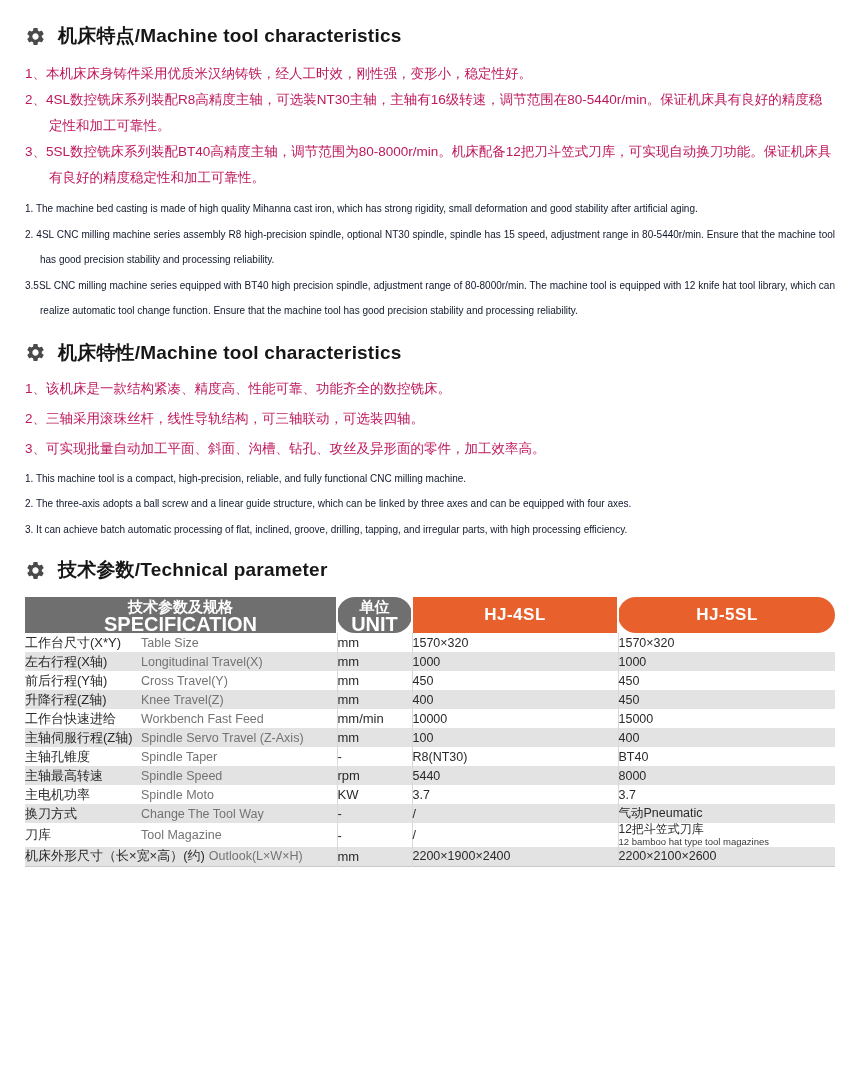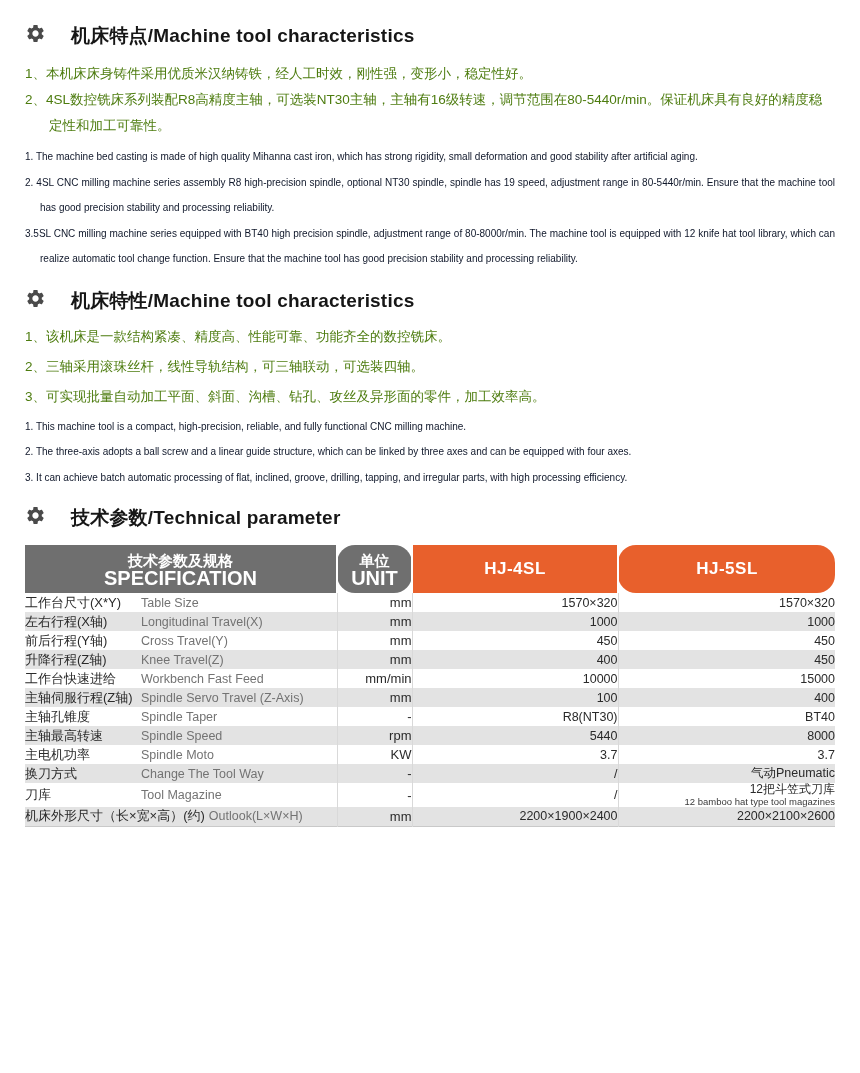--- a/index.html
+++ b/index.html
@@ -8,32 +8,32 @@
     width: 860px; height: 1073px;
     background: #ffffff;
     font-family: "Liberation Sans", "DejaVu Sans", sans-serif;
     color: #222222;
     overflow: hidden;
   }
   .page { padding: 23px 25px 0 25px; width: 860px; }
 
   
   .sec-title {
-    display: flex; align-items: flex-start; gap: 25px;
+    display: flex; align-items: center; gap: 12px;
     font-size: 19px; font-weight: bold; color: #161616;
     letter-spacing: 0.2px;
     margin: 0;
   }
   .gear-wrap { width: 21px; height: 21px; flex: 0 0 auto; display: inline-flex; }
   .gear-wrap svg { width: 21px; height: 21px; fill: #4a4a4a; }
 
   
   .cn-list { margin-top: 12px; }
   .cn-item {
-    font-size: 13.5px; line-height: 26px; color: #4d7c0f;
+    font-size: 13.5px; line-height: 26px; color: #be185d;
     padding-left: 24px; text-indent: -24px;
   }
   .en-list { margin-top: 5px; }
   .en-item {
     font-size: 10px; line-height: 25.5px; color: #0f172a;
     padding-left: 15px; text-indent: -15px;
     text-align: justify;
   }
   .sec2 { margin-top: 16px; }
   .sec2 .cn-item { line-height: 30px; }
@@ -46,39 +46,39 @@
     width: 810px; margin-top: 14px;
     border-collapse: collapse; table-layout: fixed;
     border-bottom: 1px solid #c9c9c9;
   }
   .spec-table col.c-spec  { width: 312px; }
   .spec-table col.c-unit  { width: 75px; }
   .spec-table col.c-m1    { width: 206px; }
   .spec-table col.c-m2    { width: 217px; }
 
   .spec-table thead th {
-    height: 48px; padding: 0; vertical-align: middle;
+    height: 36px; padding: 0; vertical-align: middle;
     color: #ffffff; font-weight: bold; text-align: center;
   }
   th.h-spec, th.h-unit { background: #6f6f6f; }
   th.h-unit, th.h-model2 { border-left: 2px solid #ffffff; border-radius: 18px; }
   th.h-model1 { border-left: 2px solid #ffffff; }
   th.h-model1, th.h-model2 { background: #e8602c; font-size: 17px; letter-spacing: 0.5px; }
   .h-line1 { display: block; font-size: 15px; line-height: 18px; }
   .h-line2 { display: block; font-size: 20px; line-height: 17px; font-weight: bold; }
 
   .spec-table tbody tr { height: 19px; }
   .spec-table tbody tr:nth-child(even) { background: #e3e3e3; }
   .spec-table tbody td { padding: 0; vertical-align: middle; }
   td.c-spec-cell { padding-left: 22px; }
   .specwrap { display: flex; align-items: center; gap: 4px; }
   .specwrap .cn { font-size: 13px; color: #2a2a2a; min-width: 112px; white-space: nowrap; }
   .specwrap .en { font-size: 12.5px; color: #737373; white-space: nowrap; }
   td.c-unit-cell, td.c-val-cell {
-    text-align: right; border-left: 1px solid #d9d9d9;
+    text-align: left; border-left: 1px solid #d9d9d9;
     font-size: 12.5px; color: #2a2a2a;
   }
   td.c-unit-cell { font-size: 13px; }
   .val2line .l1 { display: block; font-size: 12px; line-height: 13px; }
   .val2line .l2 { display: block; font-size: 9.5px; line-height: 11px; color: #3a3a3a; }
 </style>
 </head>
 <body>
 
 <div class="page">
@@ -88,24 +88,25 @@
       <span class="gear-wrap">
         <svg viewBox="0 0 24 24">
             <path d="M19.14,12.94c0.04-0.3,0.06-0.61,0.06-0.94c0-0.32-0.02-0.64-0.07-0.94l2.03-1.58c0.18-0.14,0.23-0.41,0.12-0.61 l-1.92-3.32c-0.12-0.22-0.37-0.29-0.59-0.22l-2.39,0.96c-0.5-0.38-1.03-0.7-1.62-0.94L14.4,2.81c-0.04-0.24-0.24-0.41-0.48-0.41 h-3.84c-0.24,0-0.43,0.17-0.47,0.41L9.25,5.35C8.66,5.59,8.12,5.92,7.63,6.29L5.24,5.33c-0.22-0.08-0.47,0-0.59,0.22L2.74,8.87 C2.62,9.08,2.66,9.34,2.86,9.48l2.03,1.58C4.84,11.36,4.8,11.69,4.8,12s0.02,0.64,0.07,0.94l-2.03,1.58 c-0.18,0.14-0.23,0.41-0.12,0.61l1.92,3.32c0.12,0.22,0.37,0.29,0.59,0.22l2.39-0.96c0.5,0.38,1.03,0.7,1.62,0.94l0.36,2.54 c0.05,0.24,0.24,0.41,0.48,0.41h3.84c0.24,0,0.44-0.17,0.47-0.41l0.36-2.54c0.59-0.24,1.13-0.56,1.62-0.94l2.39,0.96 c0.22,0.08,0.47,0,0.59-0.22l1.92-3.32c0.12-0.22,0.07-0.47-0.12-0.61L19.14,12.94z M12,15.6c-1.98,0-3.6-1.62-3.6-3.6 s1.62-3.6,3.6-3.6s3.6,1.62,3.6,3.6S13.98,15.6,12,15.6z"></path>
           </svg>
       </span>
       <span>机床特点/Machine tool characteristics</span>
     </h2>
     <div class="cn-list">
       <div class="cn-item">1、本机床床身铸件采用优质米汉纳铸铁，经人工时效，刚性强，变形小，稳定性好。</div>
       <div class="cn-item">2、4SL数控铣床系列装配R8高精度主轴，可选装NT30主轴，主轴有16级转速，调节范围在80-5440r/min。保证机床具有良好的精度稳定性和加工可靠性。</div>
+      <div class="cn-item">3、5SL数控铣床系列装配BT40高精度主轴，调节范围为80-8000r/min。机床配备12把刀斗笠式刀库，可实现自动换刀功能。保证机床具有良好的精度稳定性和加工可靠性。</div>
     </div>
     <div class="en-list">
       <div class="en-item">1. The machine bed casting is made of high quality Mihanna cast iron, which has strong rigidity, small deformation and good stability after artificial aging.</div>
-      <div class="en-item">2. 4SL CNC milling machine series assembly R8 high-precision spindle, optional NT30 spindle, spindle has 19 speed, adjustment range in 80-5440r/min. Ensure that the machine tool has good precision stability and processing reliability.</div>
+      <div class="en-item">2. 4SL CNC milling machine series assembly R8 high-precision spindle, optional NT30 spindle, spindle has 15 speed, adjustment range in 80-5440r/min. Ensure that the machine tool has good precision stability and processing reliability.</div>
       <div class="en-item">3.5SL CNC milling machine series equipped with BT40 high precision spindle, adjustment range of 80-8000r/min. The machine tool is equipped with 12 knife hat tool library, which can realize automatic tool change function. Ensure that the machine tool has good precision stability and processing reliability.</div>
     </div>
   </section>
 
   <section class="sec2">
     <h2 class="sec-title">
       <span class="gear-wrap">
         <svg viewBox="0 0 24 24">
             <path d="M19.14,12.94c0.04-0.3,0.06-0.61,0.06-0.94c0-0.32-0.02-0.64-0.07-0.94l2.03-1.58c0.18-0.14,0.23-0.41,0.12-0.61 l-1.92-3.32c-0.12-0.22-0.37-0.29-0.59-0.22l-2.39,0.96c-0.5-0.38-1.03-0.7-1.62-0.94L14.4,2.81c-0.04-0.24-0.24-0.41-0.48-0.41 h-3.84c-0.24,0-0.43,0.17-0.47,0.41L9.25,5.35C8.66,5.59,8.12,5.92,7.63,6.29L5.24,5.33c-0.22-0.08-0.47,0-0.59,0.22L2.74,8.87 C2.62,9.08,2.66,9.34,2.86,9.48l2.03,1.58C4.84,11.36,4.8,11.69,4.8,12s0.02,0.64,0.07,0.94l-2.03,1.58 c-0.18,0.14-0.23,0.41-0.12,0.61l1.92,3.32c0.12,0.22,0.37,0.29,0.59,0.22l2.39-0.96c0.5,0.38,1.03,0.7,1.62,0.94l0.36,2.54 c0.05,0.24,0.24,0.41,0.48,0.41h3.84c0.24,0,0.44-0.17,0.47-0.41l0.36-2.54c0.59-0.24,1.13-0.56,1.62-0.94l2.39,0.96 c0.22,0.08,0.47,0,0.59-0.22l1.92-3.32c0.12-0.22,0.07-0.47-0.12-0.61L19.14,12.94z M12,15.6c-1.98,0-3.6-1.62-3.6-3.6 s1.62-3.6,3.6-3.6s3.6,1.62,3.6,3.6S13.98,15.6,12,15.6z"></path>
           </svg>

